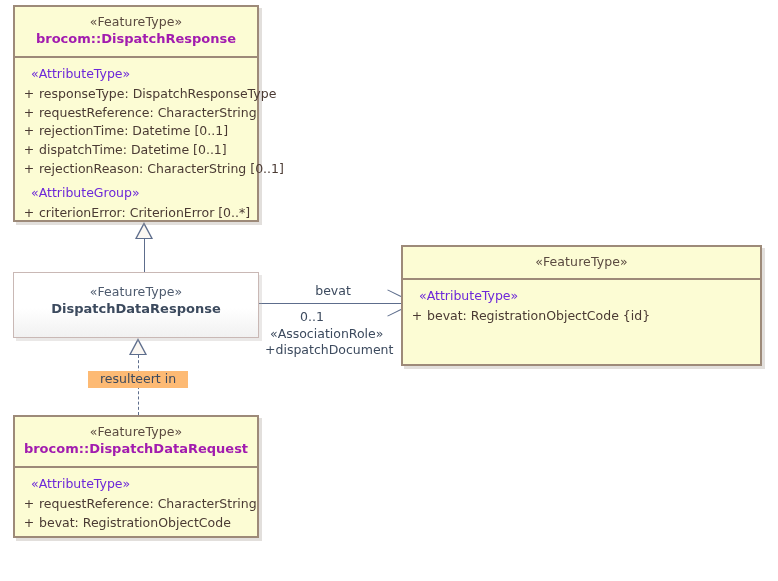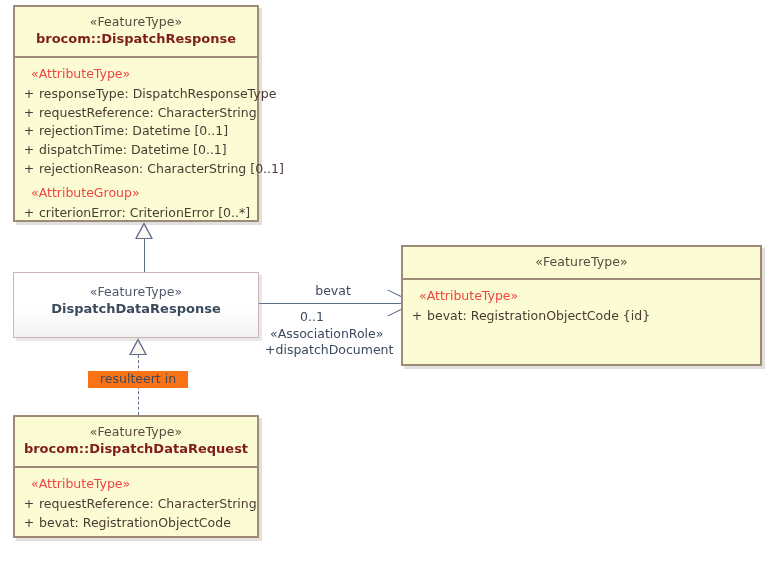--- a/index.html
+++ b/index.html
@@ -38,40 +38,40 @@
   .stereotype {
     display: block;
     font-size: 12.5px;
     color: #5a4a40;
     letter-spacing: 0.1px;
   }
   .class-name {
     display: block;
     font-size: 13px;
     font-weight: bold;
-    color: #7f1d1d;
+    color: #a21caf;
     margin-top: 1px;
   }
   .class-name.abstract {
     font-style: italic;
   }
   .plain .stereotype { color: #4d5a6e; }
   .plain .class-name { color: #3c4a5e; }
 
   .divider {
     height: 0;
     border-top: 2px solid #9d8a79;
   }
 
   .class-body {
     padding: 6px 4px 8px 4px;
   }
   .group-label {
     font-size: 12.5px;
-    color: #ef4444;
+    color: #6d28d9;
     padding: 1px 0 2px 12px;
     line-height: 1.45;
     white-space: nowrap;
   }
   .attr-row {
     display: flex;
     align-items: baseline;
     font-size: 12.5px;
     color: #4a3a33;
     line-height: 1.5;
@@ -173,21 +173,21 @@
   <div class="tri-up" style="left:135px; top:222px;">
     <span class="tri-outer"></span>
     <span class="tri-inner"></span>
   </div>
 
   <div class="line-v dashed" style="left:138px; top:355px; height:60px;"></div>
   <div class="tri-up" style="left:129px; top:338px;">
     <span class="tri-outer"></span>
     <span class="tri-inner"></span>
   </div>
-  <div class="edge-label center" style="left:88px; top:371px; width:100px; background:#f97316;">resulteert in</div>
+  <div class="edge-label center" style="left:88px; top:371px; width:100px; background:#fdba74;">resulteert in</div>
 
   <div class="line-h" style="left:259px; top:303px; width:142px;"></div>
   <div class="arrow-open-right" style="left:386px; top:296px;"></div>
 
   <div class="edge-label center" style="left:288px; top:283px; width:90px;">bevat</div>
 
   <div class="edge-label right" style="left:300px; top:309px; width:95px;">0..1</div>
 
   <div class="edge-label right" style="left:270px; top:326px; width:125px;">«AssociationRole»</div>
 

